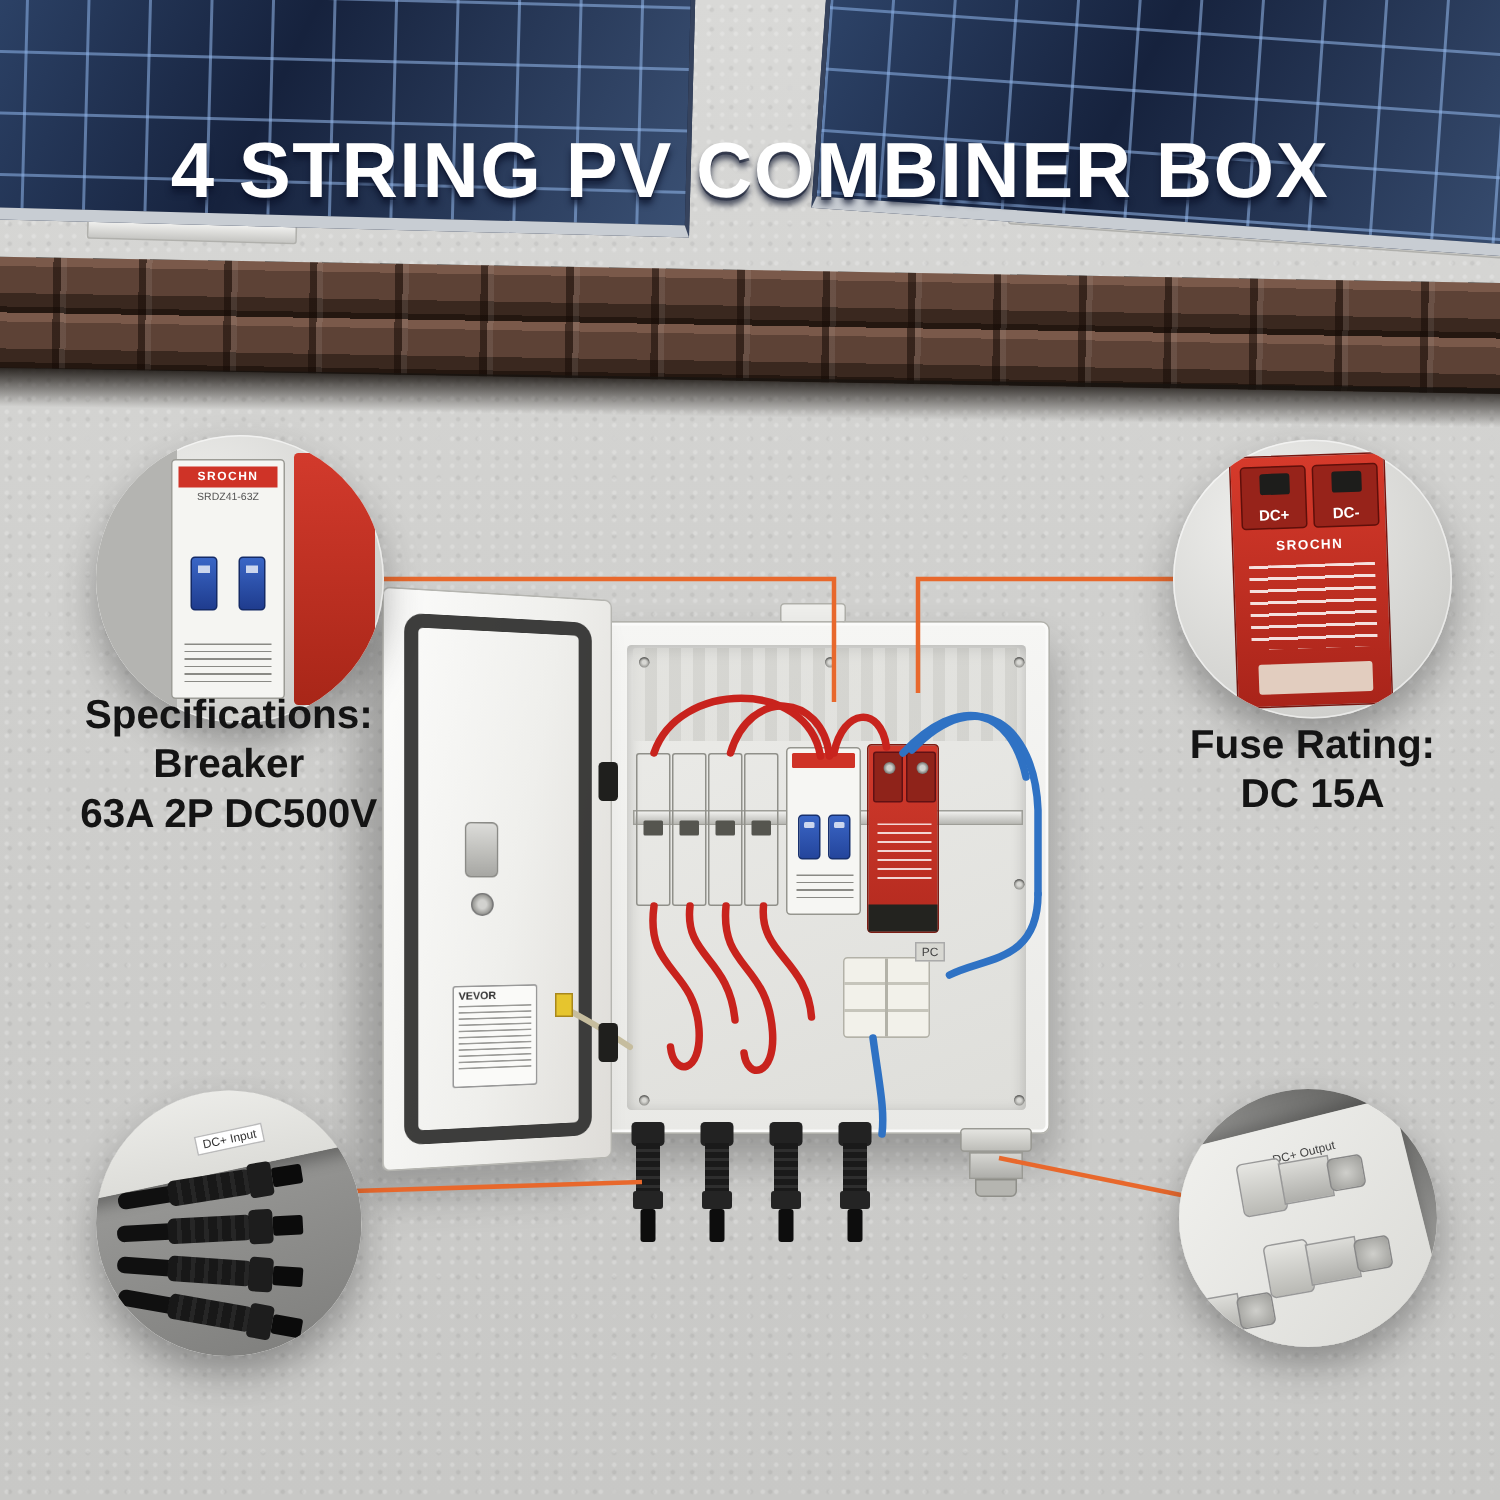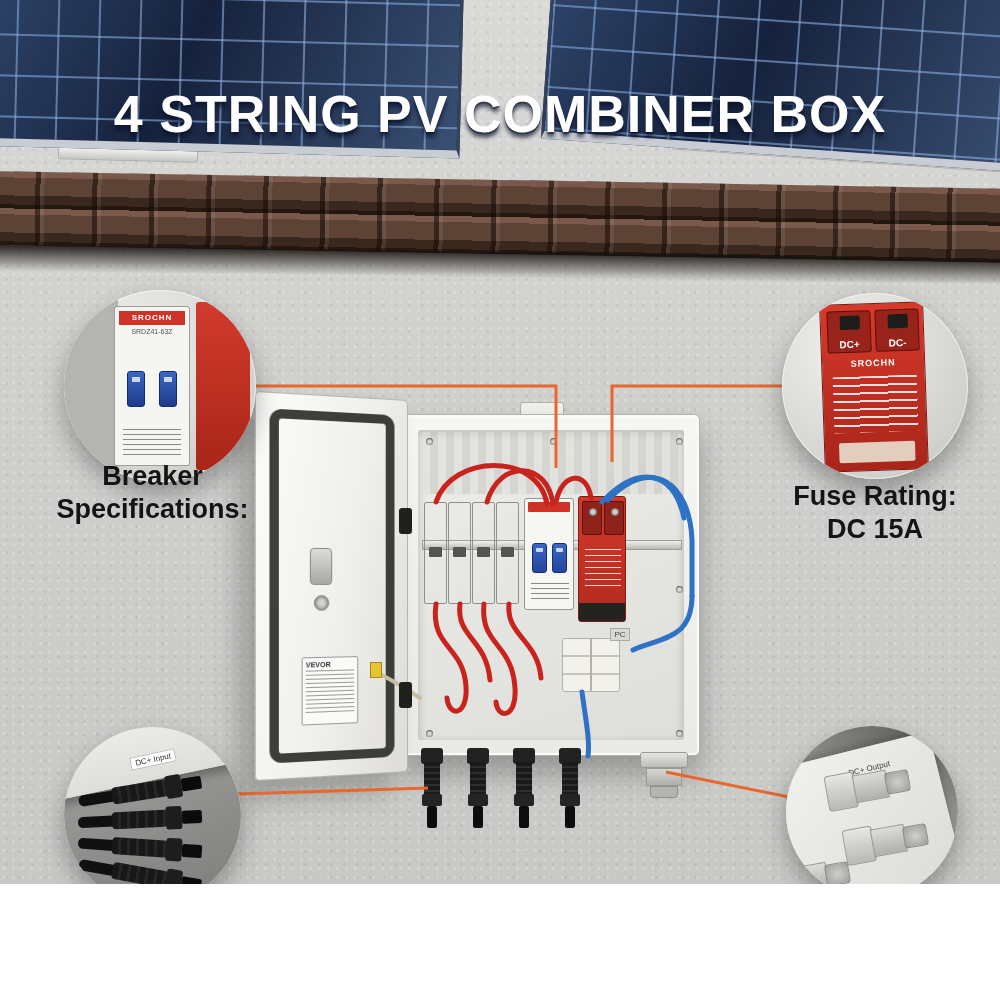--- a/index.html
+++ b/index.html
@@ -1,18 +1,18 @@
 <!DOCTYPE html>
 <html><head>
 <meta charset="utf-8">
 <style>
   *{margin:0;padding:0;box-sizing:border-box}
   html,body{width:1000px;height:1000px}
   body{font-family:"Liberation Sans","DejaVu Sans",sans-serif;overflow:hidden}
-  #stage{position:relative;width:1000px;height:884px;overflow:hidden;
+  #stage{position:relative;width:1000px;height:1000px;overflow:hidden;
     background-color:#d3d3d1;
     background-image:
       radial-gradient(circle, rgba(255,255,255,.22) 0 1px, transparent 2px),
       radial-gradient(circle, rgba(0,0,0,.06) 0 1px, transparent 2px),
       linear-gradient(180deg,#d9d9d7 0%,#cfcfcd 45%,#c8c8c6 100%);
     background-size:9px 9px,13px 13px,100% 100%;}
 
   
   .panel{position:absolute;background-color:#16223d;z-index:10;
     background-image:
@@ -393,21 +393,22 @@
       <div class="gl-cap"></div>
     </div>
     <div class="gland2 gg3">
       <div class="gl-base"></div>
         <div class="gl-mid"></div>
       <div class="gl-cap"></div>
     </div>
   </div>
 
   <div class="caption" id="cap-breaker">
+    <div>Specifications:</div>
     <div>Breaker</div>
-    <div>Specifications:</div>
+    <div>63A 2P DC500V</div>
   </div>
   <div class="caption" id="cap-fuse">
     <div>Fuse Rating:</div>
     <div>DC 15A</div>
   </div>
 
 </div>
 
 </body></html>

